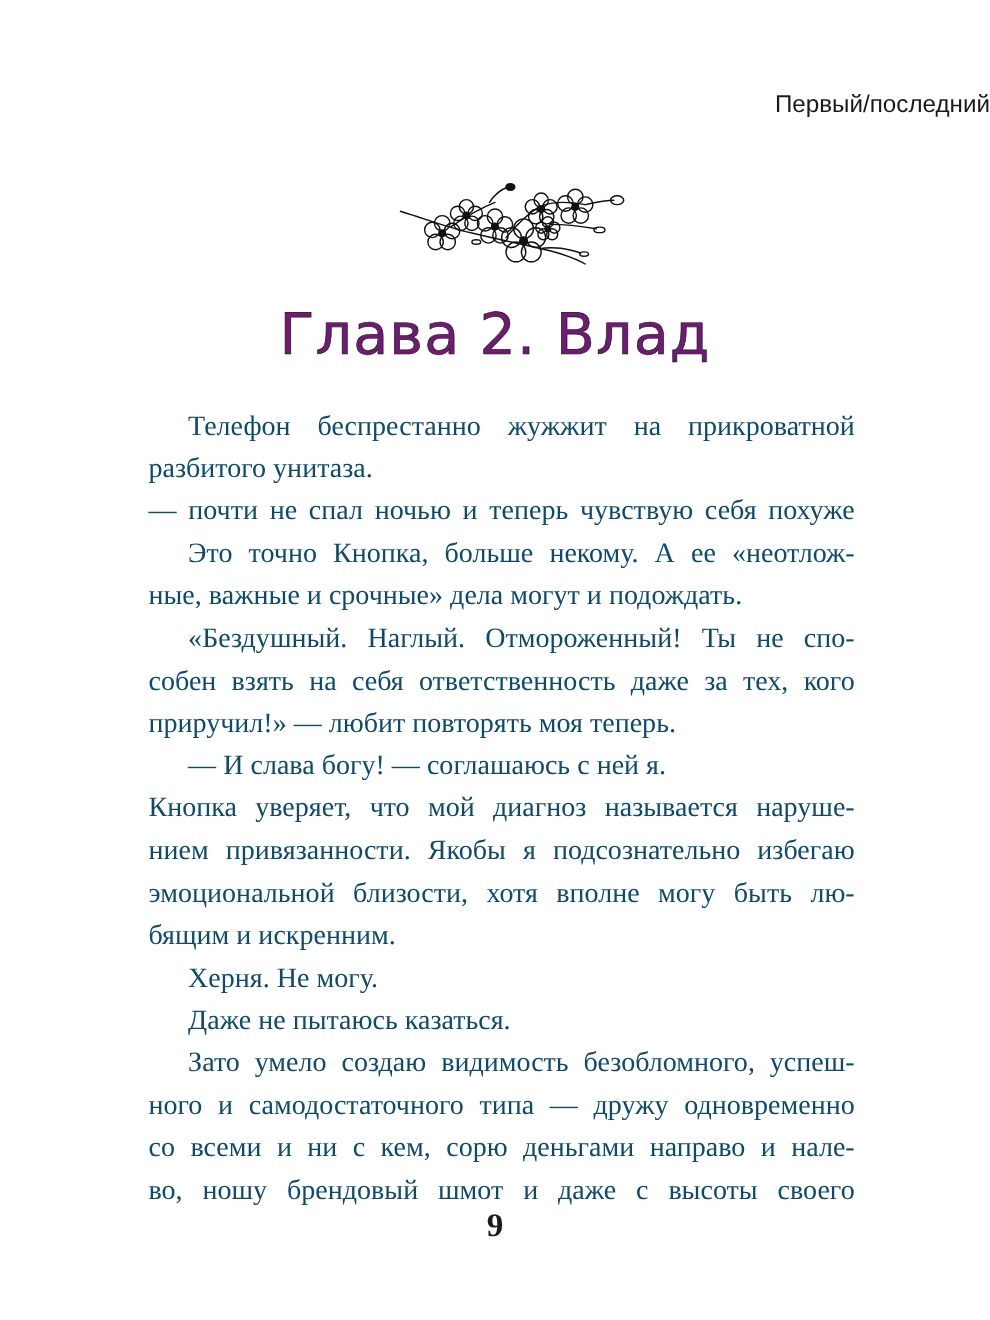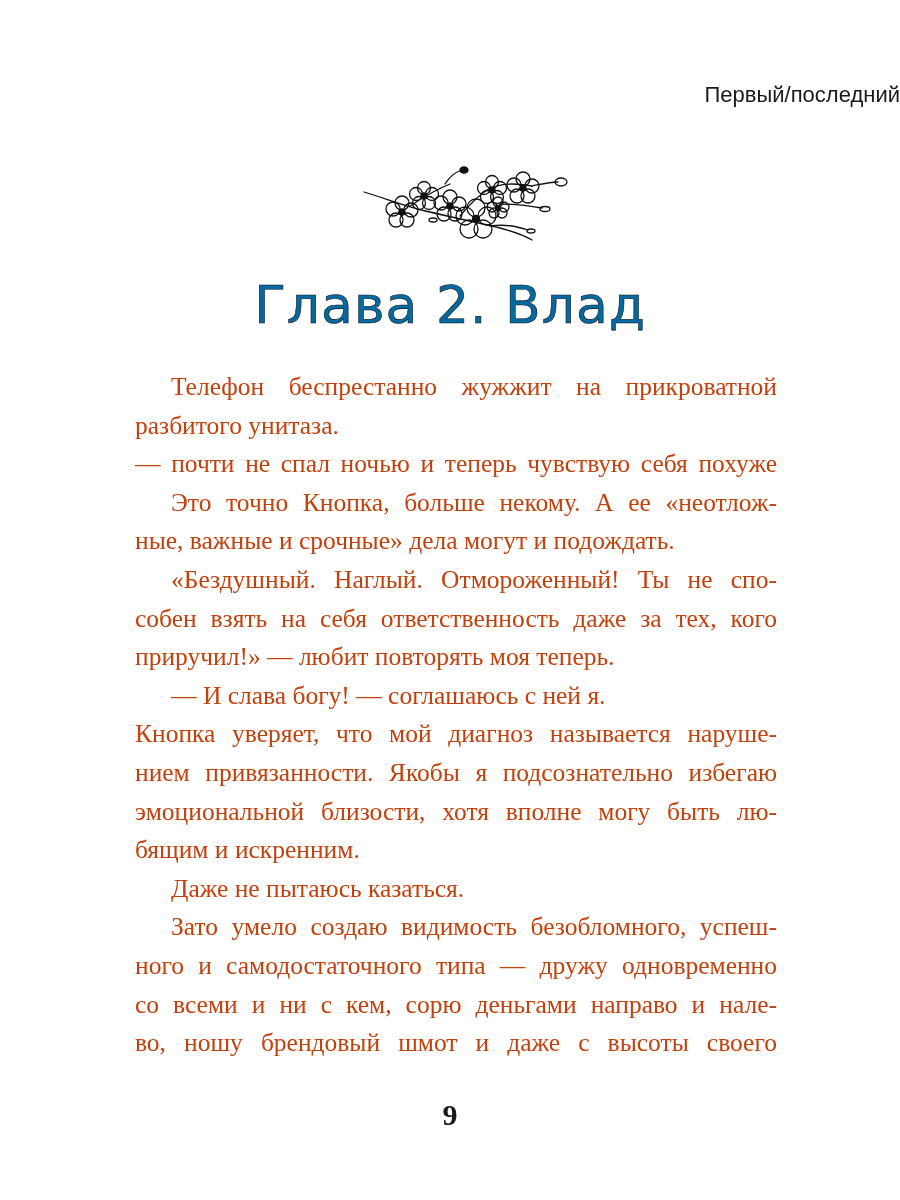--- a/index.html
+++ b/index.html
@@ -20,28 +20,28 @@
   .ornament {
     position: absolute; top: 164px; left: 350px; width: 230px; height: 80px;
   }
   .chapter-title {
     position: absolute; top: 240px; left: 0; width: 900px;
     text-align: center;
     font-family: "DejaVu Sans", sans-serif;
     font-size: 52px;
     font-weight: normal;
     letter-spacing: 1px;
-    color: #0369a1;
+    color: #701a75;
     -webkit-text-stroke: 0.6px #151515;
   }
   .body-text {
     position: absolute; top: 368px; left: 135px; width: 642px;
     font-family: "Liberation Serif", serif;
     font-size: 25.5px;
-    color: #c2410c;
+    color: #0c4a6e;
   }
   .line {
     height: 38.6px; line-height: 38.6px;
     white-space: nowrap;
     text-align: justify;
     text-align-last: justify;
   }
   .line.indent { padding-left: 36px; }
   .line.last { text-align-last: left; }
   .page-number {
@@ -143,20 +143,21 @@
   <div class="line indent">Это точно Кнопка, больше некому. А ее «неотлож-</div>
   <div class="line last">ные, важные и срочные» дела могут и подождать.</div>
   <div class="line indent">«Бездушный. Наглый. Отмороженный! Ты не спо-</div>
   <div class="line">собен взять на себя ответственность даже за тех, кого</div>
   <div class="line last">приручил!» — любит повторять моя теперь.</div>
   <div class="line indent last">— И слава богу! — соглашаюсь с ней я.</div>
   <div class="line">Кнопка уверяет, что мой диагноз называется наруше-</div>
   <div class="line">нием привязанности. Якобы я подсознательно избегаю</div>
   <div class="line">эмоциональной близости, хотя вполне могу быть лю-</div>
   <div class="line last">бящим и искренним.</div>
+  <div class="line indent last">Херня. Не могу.</div>
   <div class="line indent last">Даже не пытаюсь казаться.</div>
   <div class="line indent">Зато умело создаю видимость безобломного, успеш-</div>
   <div class="line">ного и самодостаточного типа — дружу одновременно</div>
   <div class="line">со всеми и ни с кем, сорю деньгами направо и нале-</div>
   <div class="line">во, ношу брендовый шмот и даже с высоты своего</div>
 </div>
 
 <div class="page-number">9</div>
 
 </body></html>

